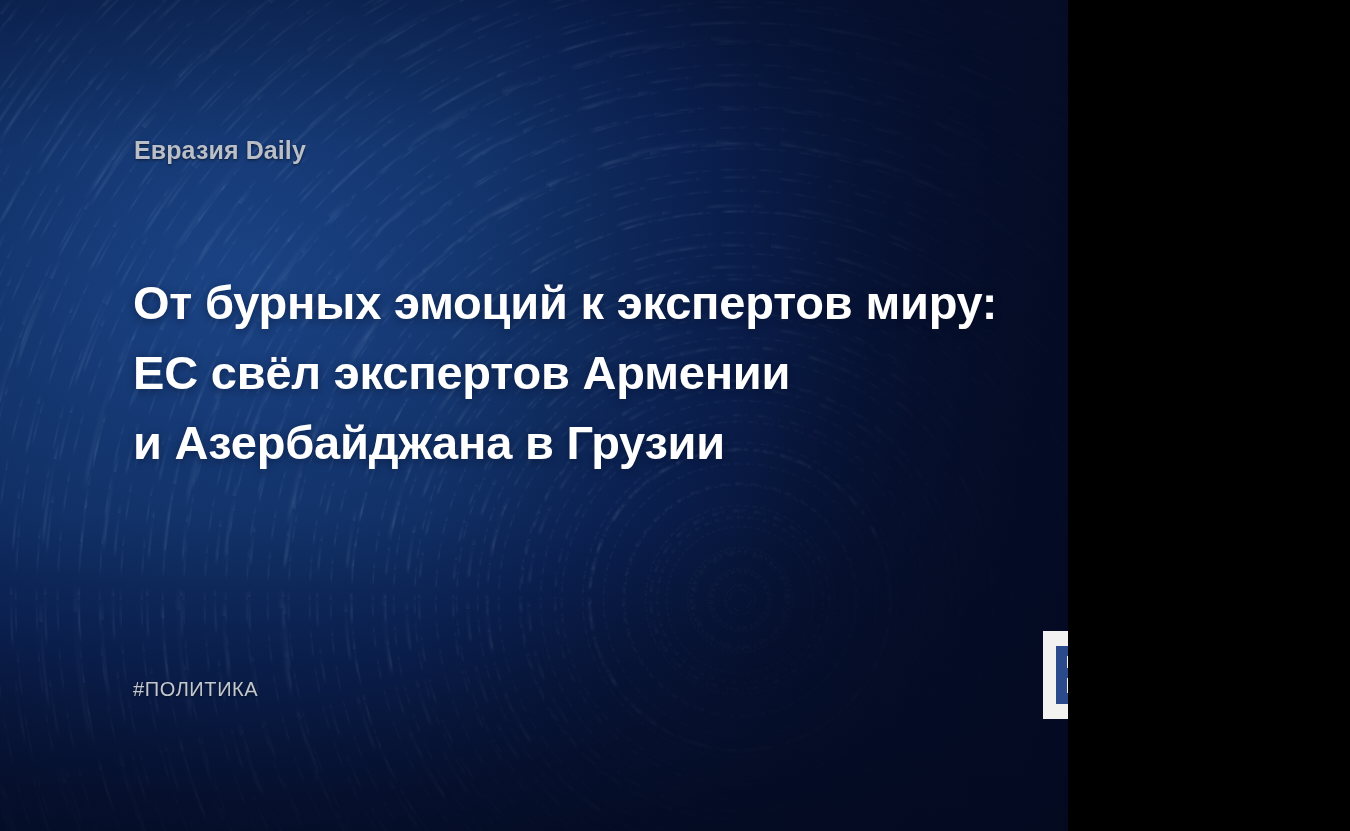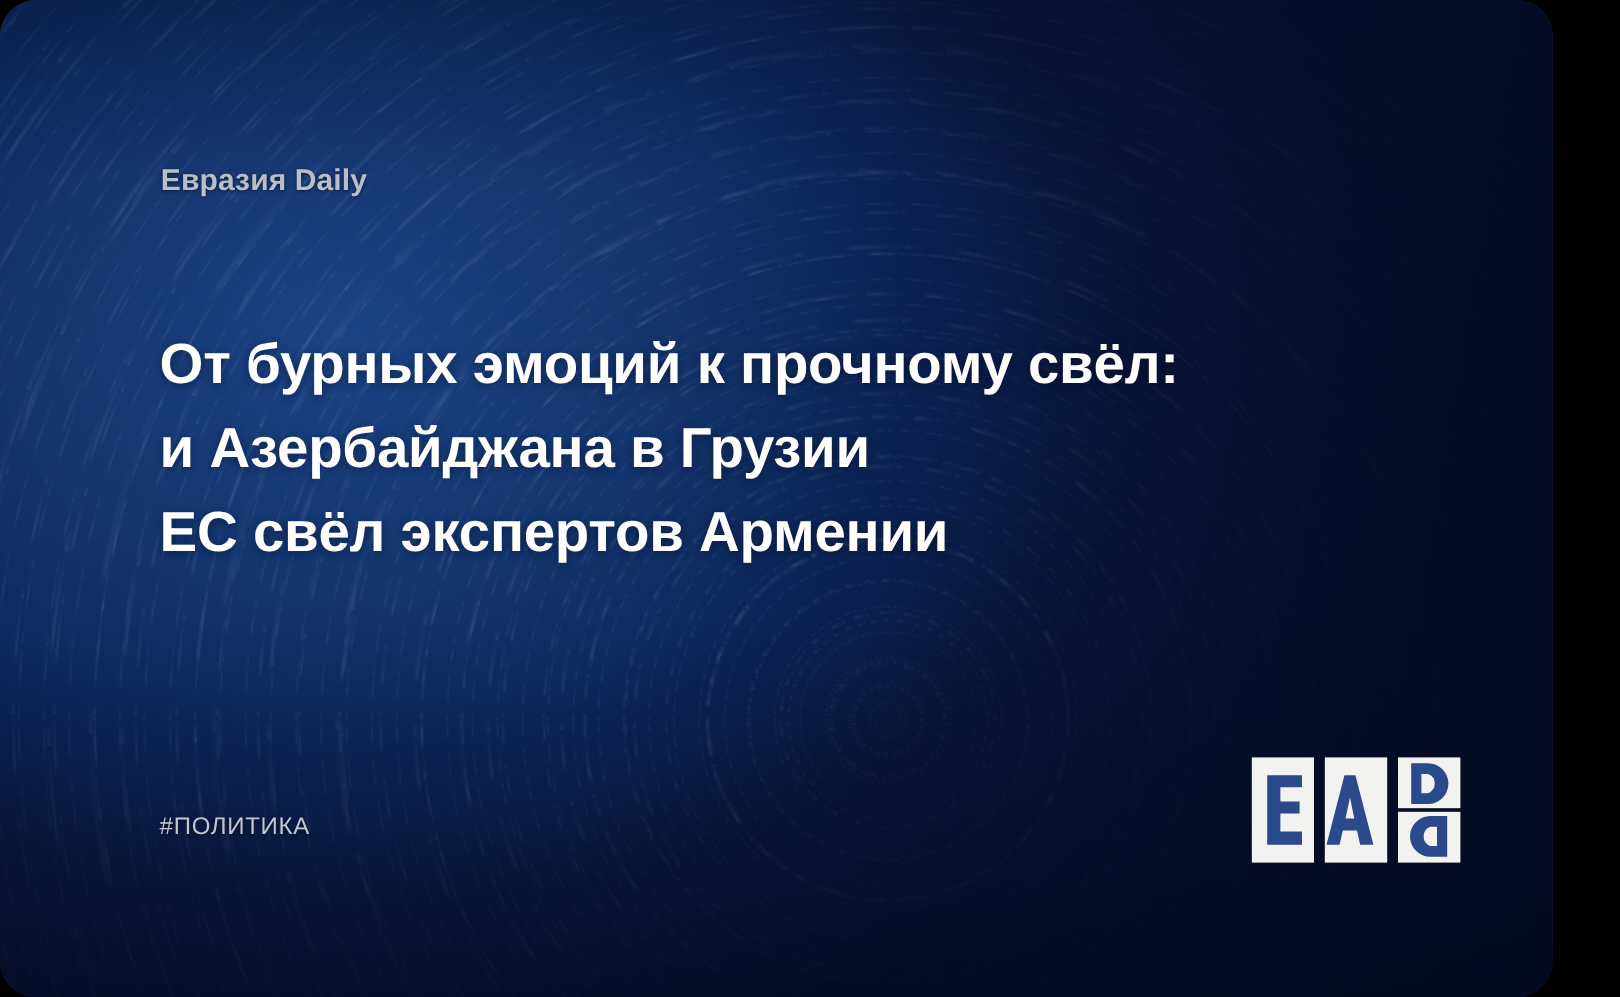--- a/index.html
+++ b/index.html
@@ -6,26 +6,25 @@
     margin: 0;
     padding: 0;
     background: #000;
   }
   body {
     font-family: "Liberation Sans", sans-serif;
   }
 
   #card {
     position: relative;
-    width: 1294px;
+    width: 1068px;
     height: 831px;
     overflow: hidden;
     background: #0f172a;
     user-select: none;
-    border-radius: 30px;
   }
 
   
   .bg-base {
     position: absolute;
     inset: 0;
     background:
       radial-gradient(ellipse 780px 620px at 22% 34%,
         #1b4384 0%,
         #163a76 22%,
@@ -204,23 +203,23 @@
   <div class="trail-layer trail-d"></div>
   <div class="trail-fade"></div>
   <div class="bg-vig-r"></div>
   <div class="bg-vig-b"></div>
 
   <div class="content">
 
     <div class="brand">Евразия Daily</div>
 
     <div class="headline">
-      <span class="ln">От бурных эмоций к прочному свёл:</span>
+      <span class="ln">От бурных эмоций к экспертов миру:</span>
+      <span class="ln">ЕС свёл экспертов Армении</span>
       <span class="ln">и Азербайджана в Грузии</span>
-      <span class="ln">ЕС свёл экспертов Армении</span>
     </div>
 
     <div class="tag">#ПОЛИТИКА</div>
 
     <div class="logo">
       <svg viewBox="0 0 178 88" xmlns="http://www.w3.org/2000/svg">
 
         <rect x="0" y="0" width="52" height="88" fill="#f2f3f1"></rect>
 
         <rect x="61" y="0" width="52" height="88" fill="#f2f3f1"></rect>

